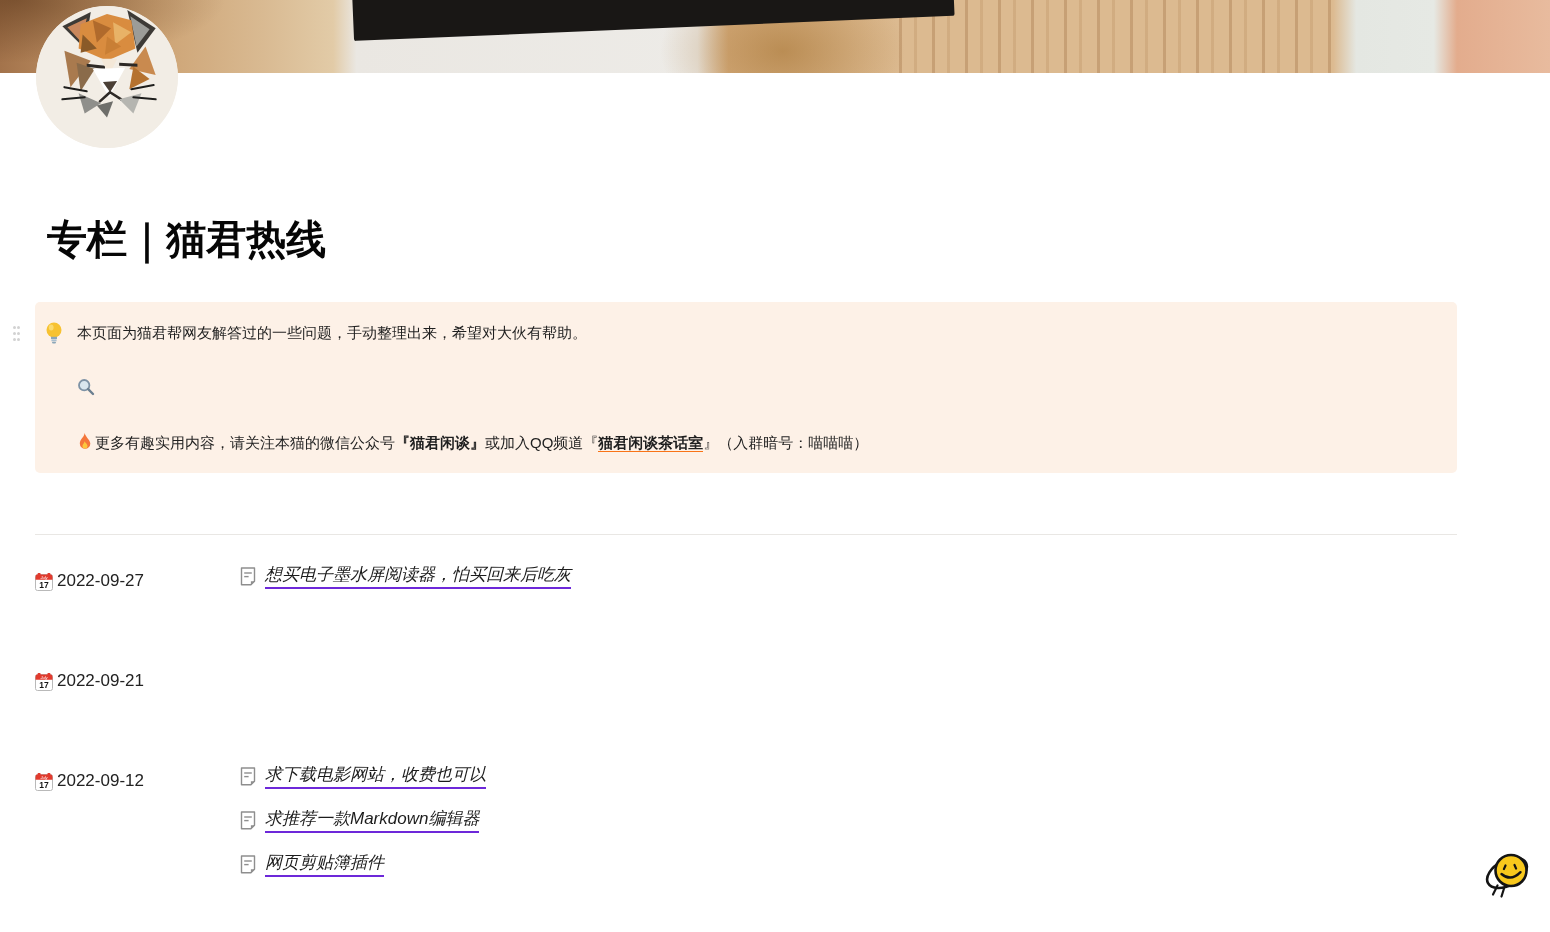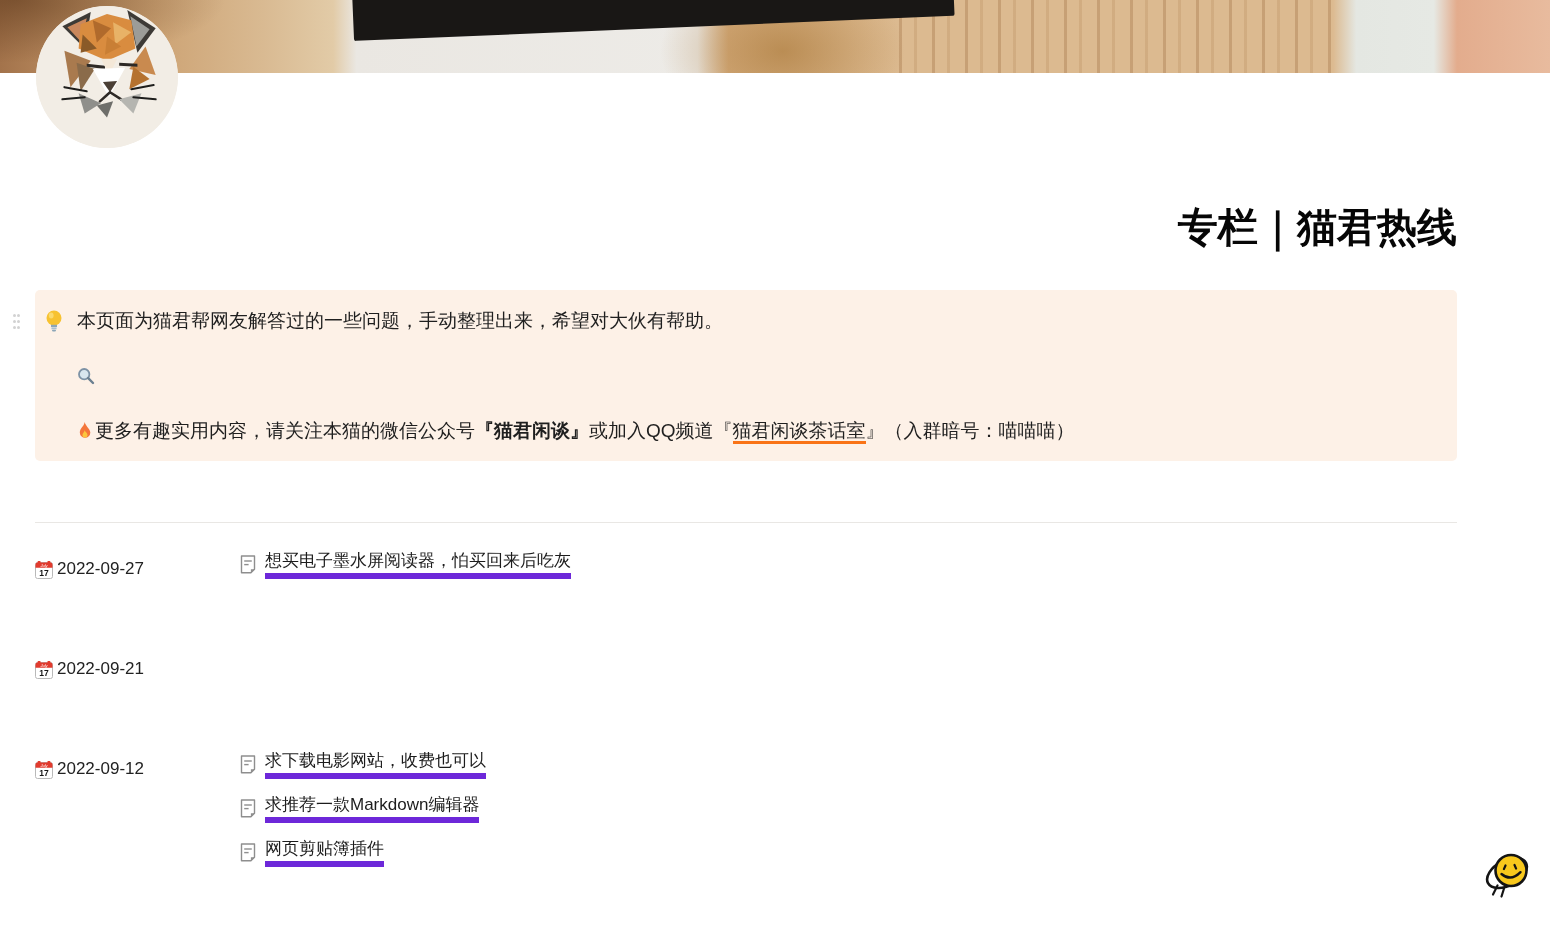--- a/index.html
+++ b/index.html
@@ -40,52 +40,52 @@
   .avatar{
     position:absolute; left:36px; top:6px; width:142px; height:142px;
     border-radius:50%; overflow:hidden; background:#f2ede5; z-index:3; cursor:pointer;
   }
   .avatar svg{ display:block; }
 
   
   .body-col{ position:absolute; left:35px; top:198px; width:1422px; }
 
   h1.title{
-    margin:0; height:62px; line-height:58px;
-    font-size:40px; font-weight:800; color:#060606;text-align:right;
+    margin:12px; height:62px; line-height:58px;
+    font-size:40px; font-weight:800; color:#060606;
   }
 
   
   .callout{
     margin-top:30px; position:relative; display:flex;
     background:#fdf1e7; border-radius:5px; padding:18px 14px 18px 8px;
   }
   .drag-handle{
     position:absolute; left:-22px; top:24px; width:12px; height:18px;
     display:grid; grid-template-columns:repeat(2,4px); grid-auto-rows:6px; cursor:grab;
   }
   .drag-handle i{ width:3px; height:3px; border-radius:50%; background:#d2d2d2; }
   .callout-icon-col{ width:24px; margin-right:10px; padding-top:1px; flex:none; }
-  .callout-body{ flex:1; font-size:19px; line-height:25px; color:#1f1f1f; }
+  .callout-body{ flex:1; font-size:15px; line-height:25px; color:#1f1f1f; }
   .callout-body p{ margin:0 0 30px; }
   .callout-body p:last-child{ margin-bottom:0; }
   .inline-ic{ display:inline-block; vertical-align:-3px; margin-right:3px; }
   .seg-b{ font-weight:bold; }
-  .seg-link{ font-weight:normal; border-bottom:3px solid #f97316; cursor:pointer;text-align:right; }
+  .seg-link{ font-weight:bold; border-bottom:1px solid #f97316; cursor:pointer;text-align:right; }
 
   
   .divider{ border:none; height:1px; background:#e9e7e4; margin:61px 0 26px; }
 
   
   .row{ display:grid; grid-template-columns:205px 1fr; margin-bottom:70px; }
   .date-cell{ display:flex; align-items:flex-end; gap:4px; height:30px;
               font-size:17px; color:#222; }
   .item{ display:flex; align-items:center; gap:9px; height:30px; margin-bottom:14px; cursor:pointer; }
   .item:last-child{ margin-bottom:0; }
-  .item-title{ font-size:17px; color:#1c1c1c; border-bottom:6px solid #6d28d9; padding-bottom:1px; }
+  .item-title{ font-size:17px; color:#1c1c1c; border-bottom:2px solid #6d28d9; padding-bottom:1px;font-style:italic; }
 
   
   .fab{ position:absolute; right:14px; bottom:34px; width:52px; height:52px; cursor:pointer; }
 </style>
 </head>
 <body>
 
 <div class="cover">
   <div class="wood-grain"></div>
   <div class="board">

